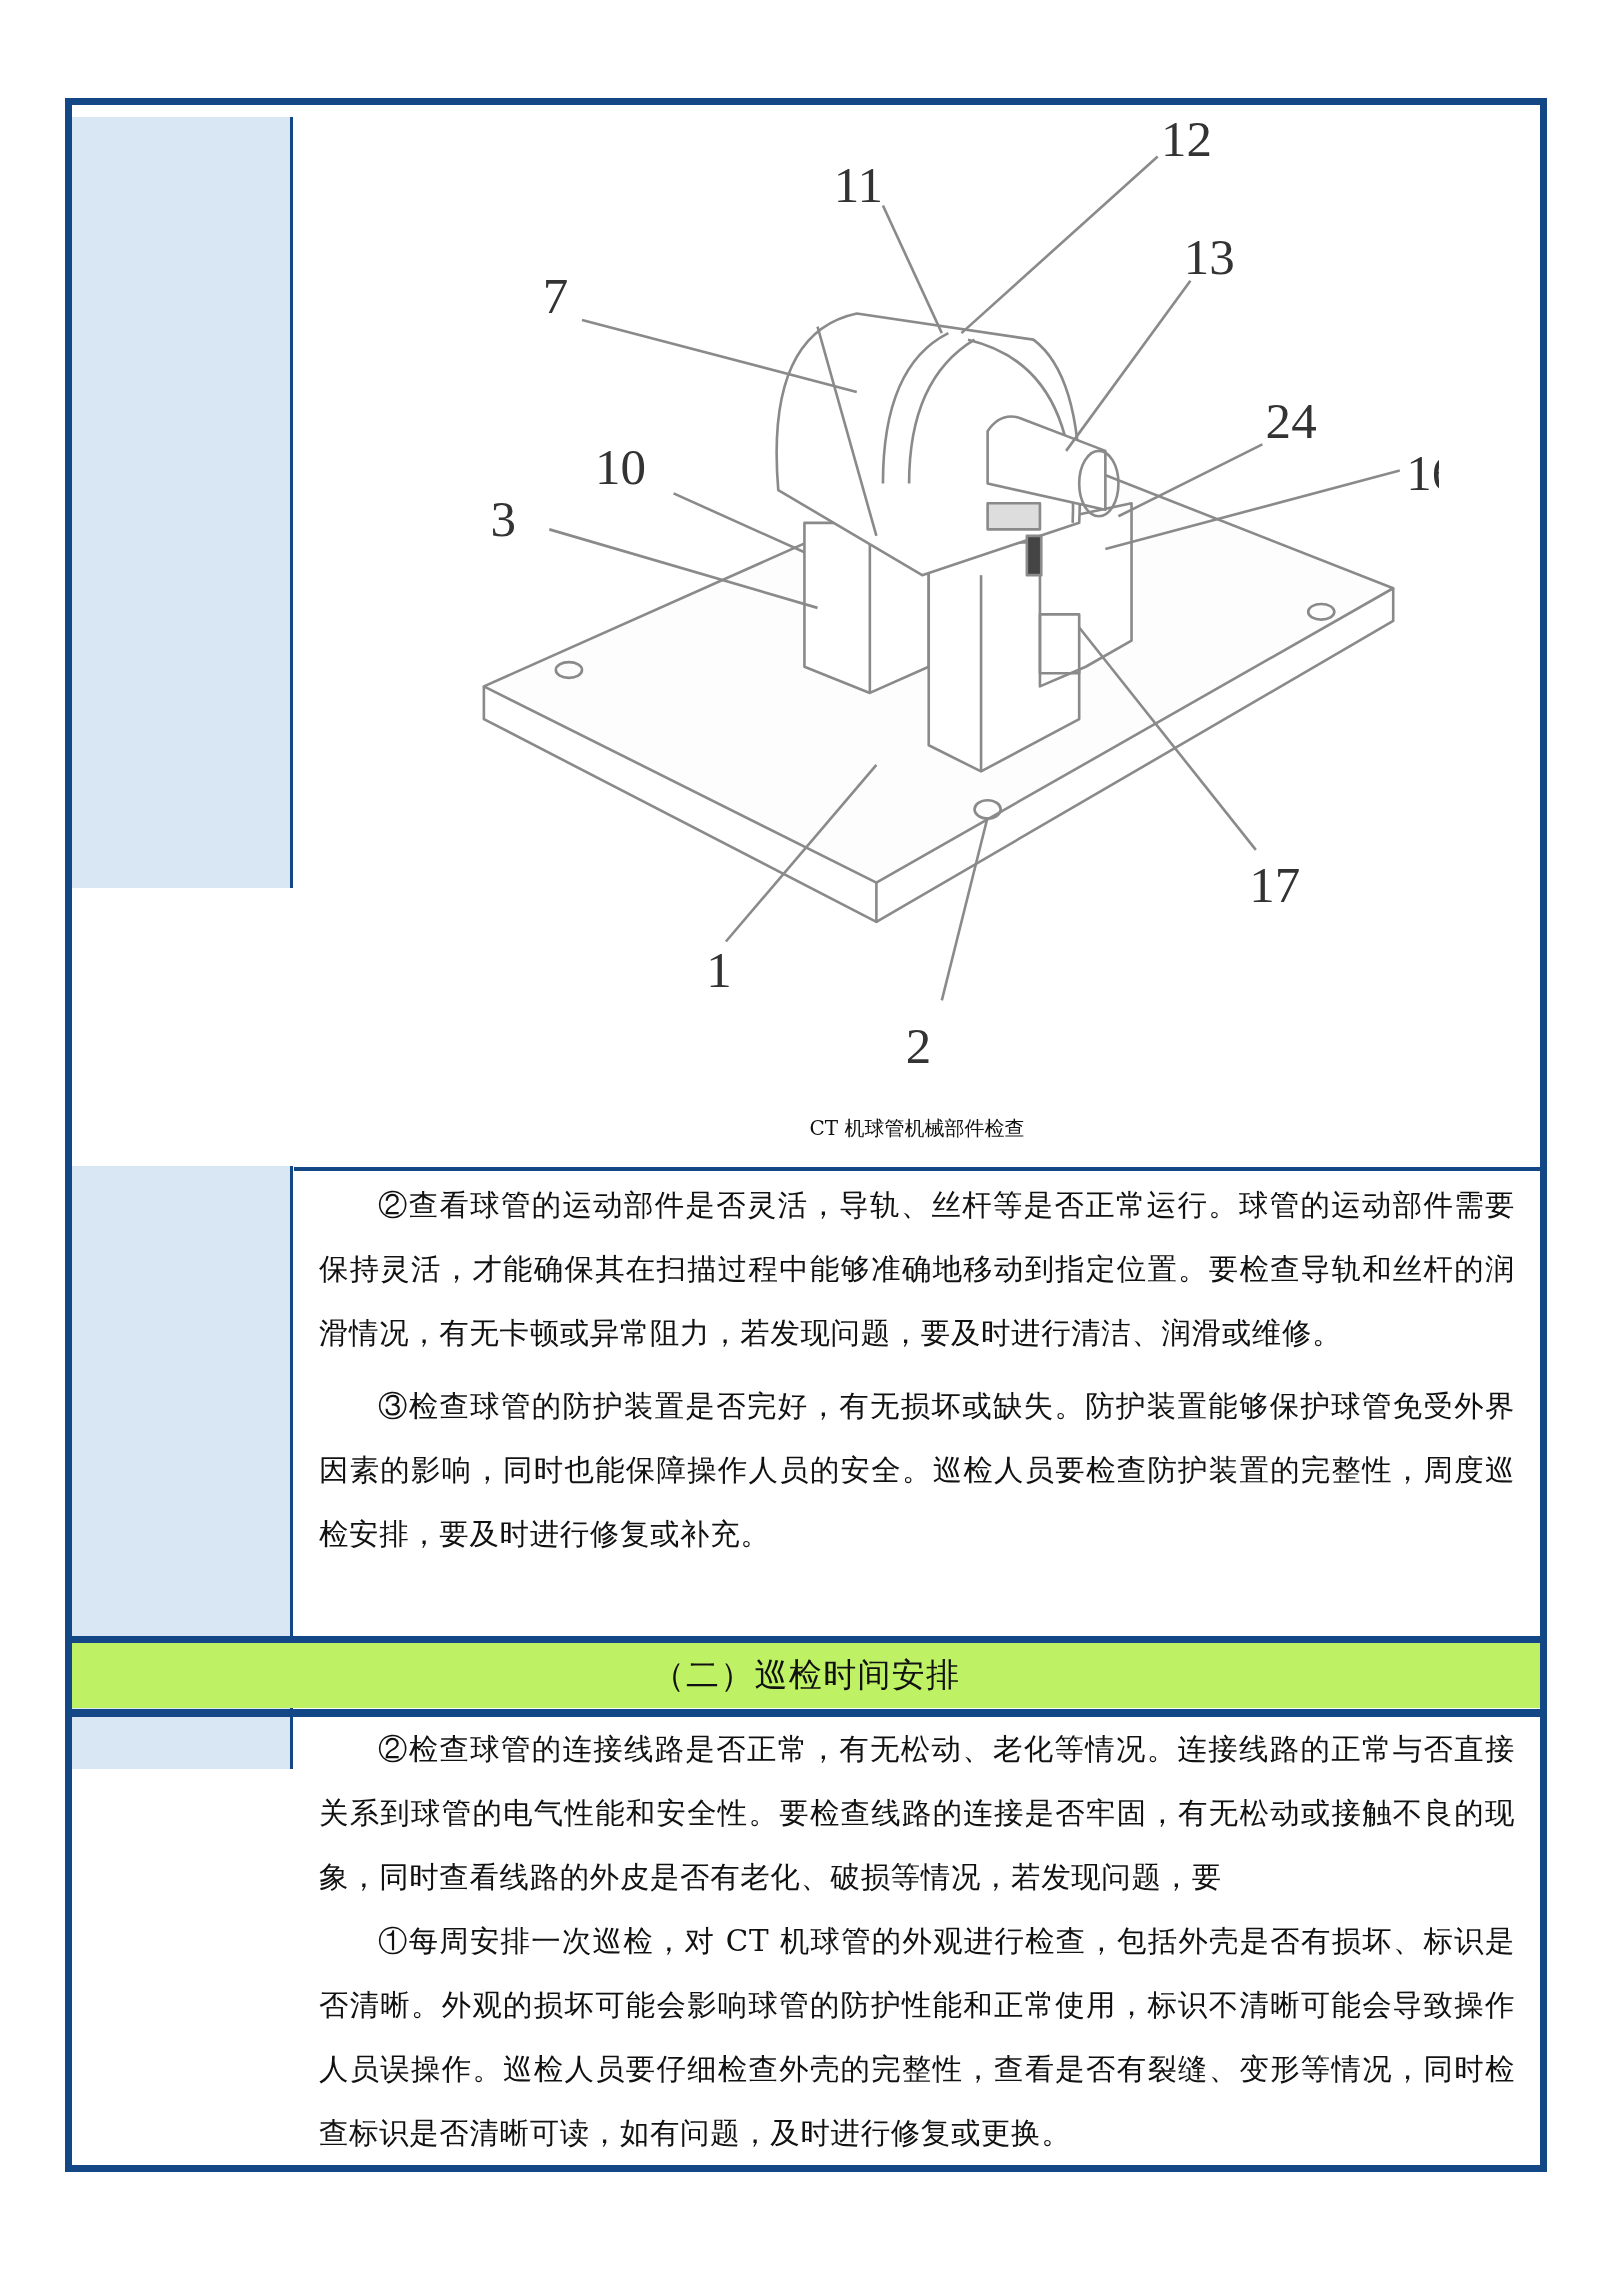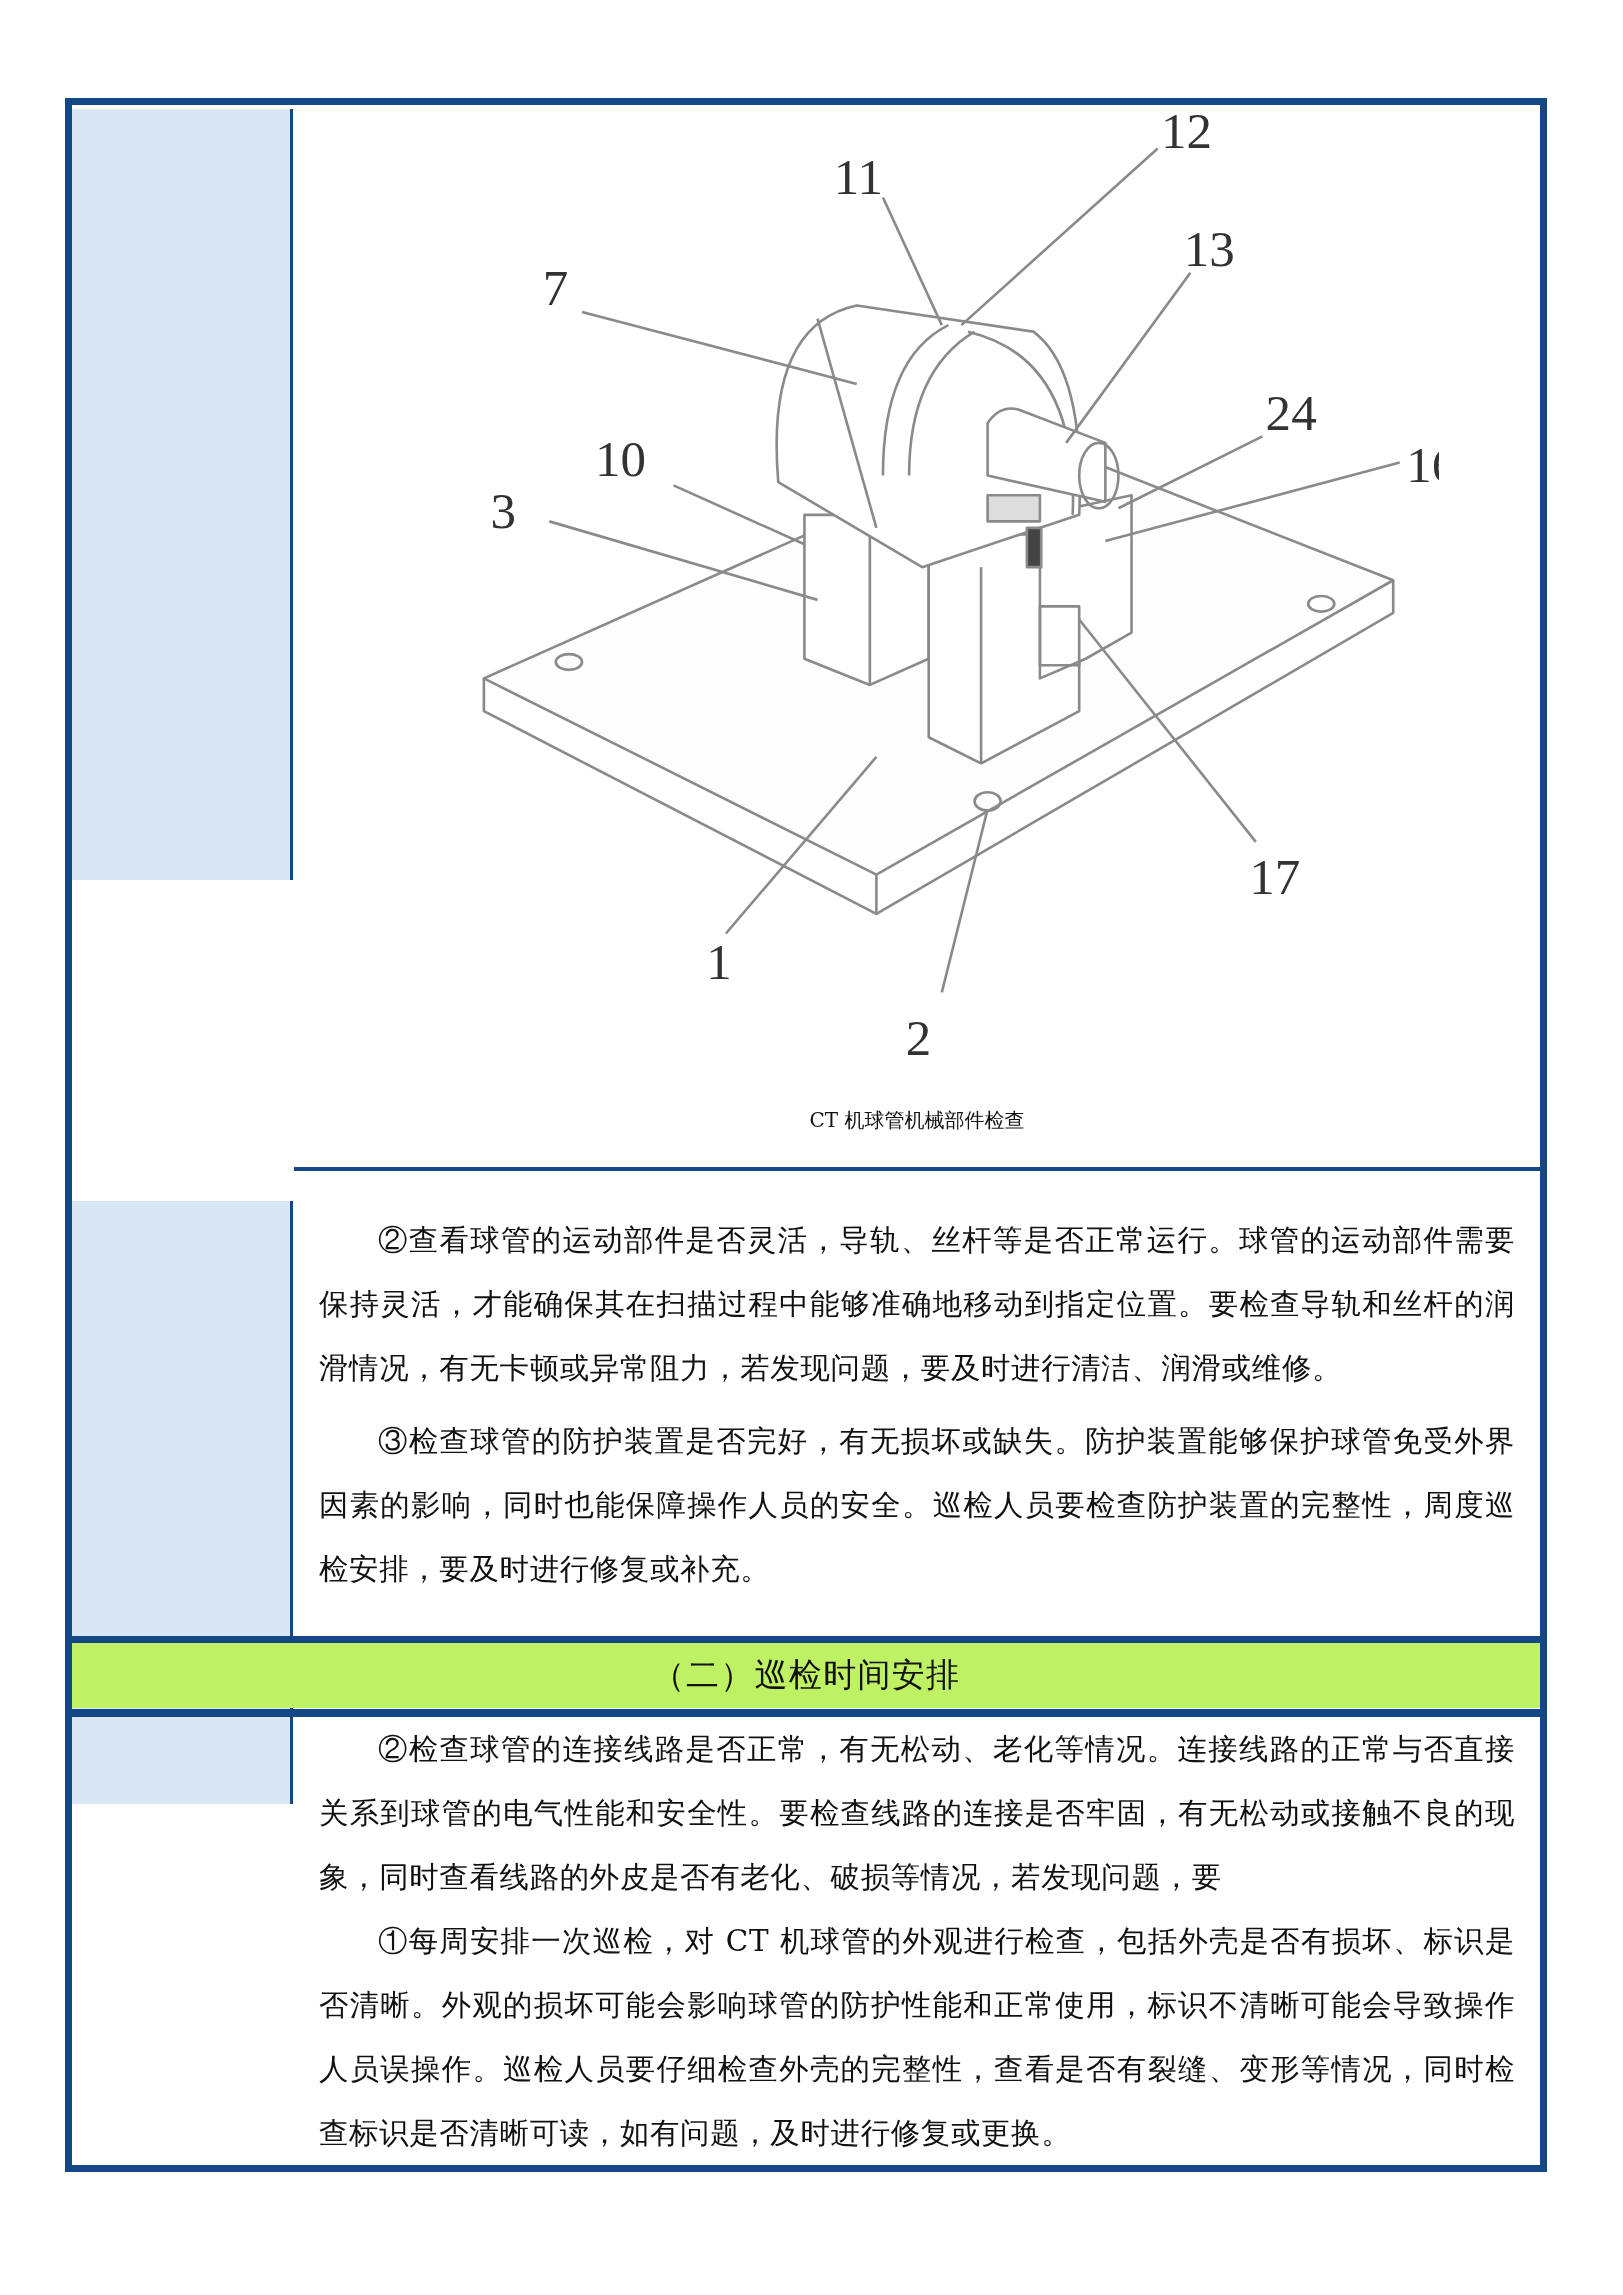--- a/index.html
+++ b/index.html
@@ -22,21 +22,21 @@
                 align-items:center; justify-content:center; text-align:center;
                 font-size:30px; line-height:41px; padding:0 26px; }
   .caption { position:absolute; left:0; right:0; text-align:center; font-size:20px; }
   svg text { font-family:"Liberation Serif","DejaVu Serif",serif; fill:#333; }
 </style>
 </head>
 <body>
 
 <div class="frame">
 
-  <div class="row" style="top:4px;height:771px;text-decoration:underline;">
+  <div class="row" style="top:12px;height:771px;text-decoration:underline;">
     <div class="lcol"></div>
     <div class="rcol">
       <svg style="position:absolute;left:131px;top:0;" width="1014" height="1021" viewBox="0 0 1550 1560">
         <g stroke="#8a8a8a" stroke-width="4" fill="none" stroke-linejoin="round">
 
           <polygon points="90,870 690,1170 1480,720 920,500" fill="#fdfdfd"></polygon>
           <polyline points="90,870 90,920 690,1230 690,1170"></polyline>
           <polyline points="690,1230 1480,770 1480,720"></polyline>
 
           <ellipse cx="220" cy="845" rx="20" ry="12"></ellipse>
@@ -87,21 +87,21 @@
           <text x="1260" y="1200">17</text>
           <text x="430" y="1330">1</text>
           <text x="735" y="1445">2</text>
         </g>
       </svg>
       <div class="caption" style="top:998px;">CT 机球管机械部件检查</div>
     </div>
   </div>
   <div class="hline" style="top:1062px;height:3.9px;left:222px;"></div>
 
-  <div class="row" style="top:1096px;height:603px;">
+  <div class="row" style="top:1061px;height:603px;">
     <div class="lcol"></div>
     <div class="rcol">
       <div class="txt" style="top:6.5px;">
         <p class="para">②查看球管的运动部件是否灵活，导轨、丝杆等是否正常运行。球管的运动部件需要保持灵活，才能确保其在扫描过程中能够准确地移动到指定位置。要检查导轨和丝杆的润滑情况，有无卡顿或异常阻力，若发现问题，要及时进行清洁、润滑或维修。</p>
         <p class="para" style="margin-top:9.2px;">③检查球管的防护装置是否完好，有无损坏或缺失。防护装置能够保护球管免受外界因素的影响，同时也能保障操作人员的安全。巡检人员要检查防护装置的完整性，周度巡检安排，要及时进行修复或补充。</p>
       </div>
     </div>
   </div>
 
   <div class="hline" style="top:1531px;height:7.9px;"></div>

